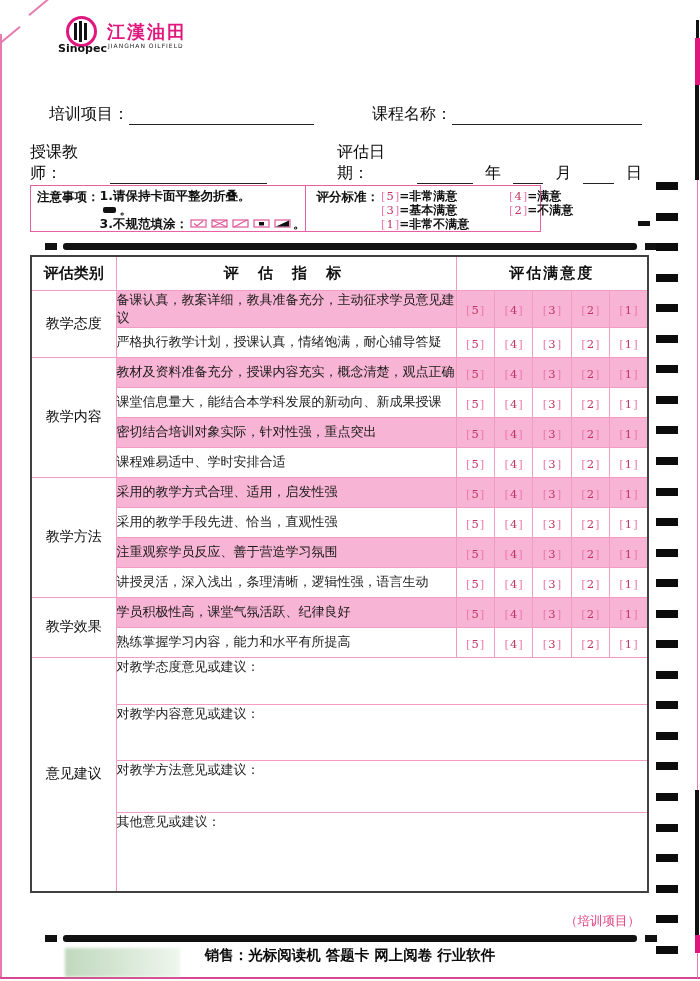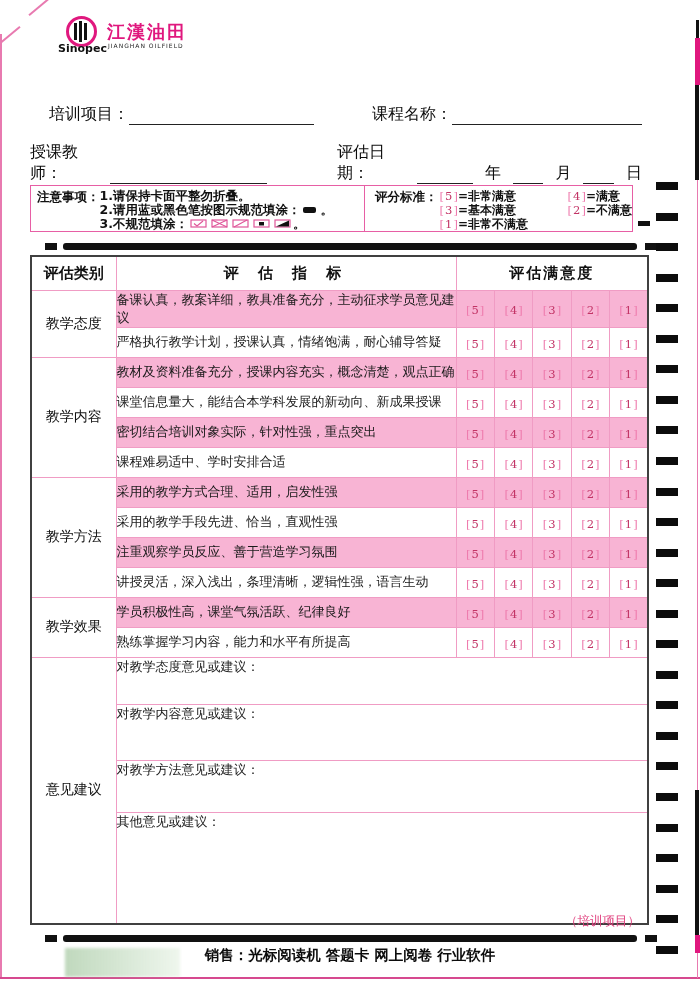--- a/index.html
+++ b/index.html
@@ -28,21 +28,21 @@
          font-family:"DejaVu Serif",serif;font-weight:bold;font-size:28px;letter-spacing:9px;color:#0c0c0c;}
 
   
   .frow{position:absolute;left:30px;width:612px;display:flex;align-items:flex-end;font-size:16px;color:#0c0c0c;}
   .frow.r1{top:104px;justify-content:flex-end;}
   .frow.r2{top:142px;gap:12px;}
   .uline{border-bottom:1.4px solid #222;height:20px;display:inline-block;}
   .gap58{margin-left:58px;}
 
   
-  .notice{position:absolute;left:30px;top:185px;width:603px;height:47px;border:1.5px solid #e75fa5;
+  .notice{position:absolute;left:30px;top:185px;width:511px;height:47px;border:1.5px solid #e75fa5;
           display:flex;box-sizing:border-box;background:#fff;}
   .notice-left{width:352px;border-right:1.5px solid #e75fa5;box-sizing:border-box;display:flex;padding:3px 0 0 6px;}
   .notice-label,.scoring-label{font-size:12.5px;font-weight:700;white-space:nowrap;}
   .notice-items{font-size:12.5px;font-weight:600;line-height:14.2px;}
   .notice-items .nline{display:flex;align-items:center;white-space:nowrap;}
   .mark-icon{display:inline-block;margin:0 2px;vertical-align:middle;}
   .notice-right{flex:1;display:flex;padding:3px 0 0 10px;}
   .scoring-options{display:grid;grid-template-columns:128px auto;font-size:12px;font-weight:600;line-height:14.2px;margin-left:2px;}
   .score-opt{white-space:nowrap;}
 
@@ -67,21 +67,21 @@
   table.eval thead tr{height:34px;}
   th.h-cat{font-size:15px;font-weight:600;}
   th.h-ind{font-size:15px;font-weight:600;letter-spacing:7px;}
   th.h-sat{font-size:15px;font-weight:600;letter-spacing:2px;}
   tr.rating{height:30px;}
   td.cat{font-size:14px;text-align:center;color:#111;background:#fff;}
   td.ind{font-size:13px;padding-left:8px;color:#1a1a1a;}
   td.bub{text-align:center;}
   tr.hl td.ind,tr.hl td.bub{background:#f8b4d4;}
   td.cmt{font-size:13px;padding:4px 0 0 8px;vertical-align:top;color:#1a1a1a;}
-  tr.c0{height:47px;} tr.c1{height:56px;} tr.c2{height:52px;} tr.c3{height:112px;}
+  tr.c0{height:47px;} tr.c1{height:56px;} tr.c2{height:52px;} tr.c3{height:80px;}
 
   .back-note{position:absolute;top:913px;left:0;width:640px;text-align:right;color:#e0407e;font-size:12.5px;}
   .footer-sales{position:absolute;top:946px;left:0;width:100%;text-align:center;
                 font-size:14.5px;font-weight:700;color:#0c0c0c;}
 
   
   .tmark{position:absolute;left:656px;width:22px;height:8px;background:#0c0c0c;}
   .left-edge{position:absolute;left:0;top:34px;height:944px;width:1.5px;background:#e87ab0;}
   .bottom-edge{position:absolute;left:0;top:977px;width:700px;height:1.5px;background:#d6498f;}
   .right-edge{position:absolute;right:2px;top:20px;height:958px;width:1px;background:#e87ab0;}
@@ -134,21 +134,20 @@
   </div>
 
   <div class="notice">
     <div class="notice-left">
       <span class="notice-label">注意事项：</span>
       <div class="notice-items">
         <div class="nline">
           <span>1.请保持卡面平整勿折叠。</span>
         </div>
         <div class="nline">
-          <span>2.请用蓝或黑色笔按图示规范填涂：</span>
           <span class="mark-icon">
             <svg width="16" height="8">
                 <rect x="1" y="1" width="13" height="6" rx="2" fill="#111"></rect>
               </svg>
           </span>
           <span>。</span>
         </div>
         <div class="nline">
           <span>3.不规范填涂：</span>
           <span class="mark-icon">

